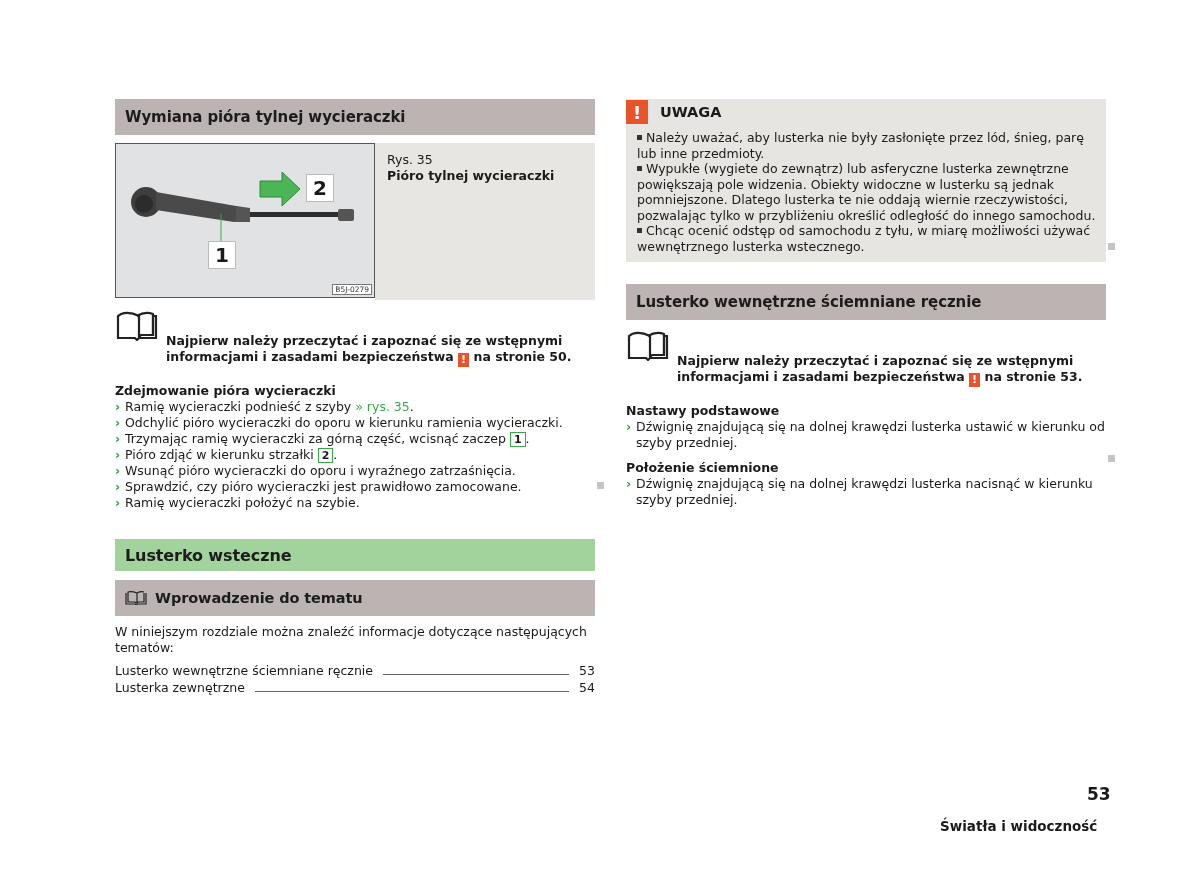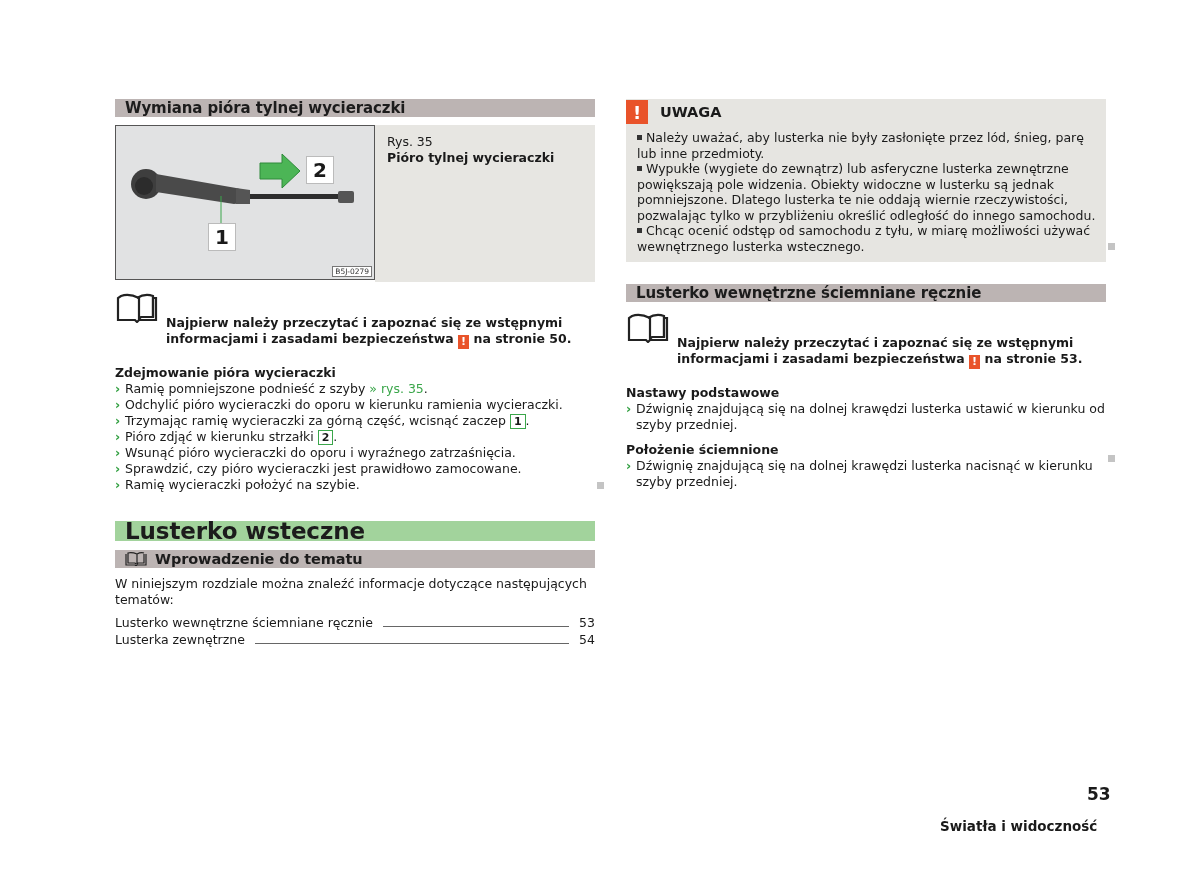--- a/index.html
+++ b/index.html
@@ -5,25 +5,25 @@
   html, body { margin: 0; padding: 0; }
   body {
     width: 1200px; height: 876px; background: #ffffff; position: relative; overflow: hidden;
     font-family: "DejaVu Sans", sans-serif; color: #1a1a1a;
   }
   .col { position: absolute; top: 99px; width: 480px; }
   .col-left { left: 115px; }
   .col-right { left: 626px; }
 
   .hdr {
-    background: #bcb4b3; height: 18px; box-sizing: border-box;
+    background: #bcb4b3; height: 36px; box-sizing: border-box;
     padding: 0 10px; display: flex; align-items: center;
     font-size: 15px; font-weight: bold; color: #1c1c1c; letter-spacing: -0.1px;
   }
-  .hdr-green { background: #a2d39c; height: 20px; font-size: 23px; }
+  .hdr-green { background: #a2d39c; height: 32px; font-size: 16px; }
 
   .figure-wrap { display: flex; margin-top: 8px; height: 157px; }
   .figure-img {
     width: 260px; height: 155px; border: 1px solid #555; background: #e1e2e3; position: relative; box-sizing: border-box;
   }
   .figure-caption {
     flex: 1; background: #e7e6e2; padding: 9px 12px; font-size: 12.5px; line-height: 16px;
   }
   .figure-caption .cap-title { font-weight: bold; }
 
@@ -114,21 +114,21 @@
     </svg>
     <div class="text">
       <span>Najpierw należy przeczytać i zapoznać się ze wstępnymi informacjami i zasadami bezpieczeństwa</span>
       <span class="warn-inline">!</span>
       <span>na stronie 50.</span>
     </div>
   </div>
 
   <div class="subhead">Zdejmowanie pióra wycieraczki</div>
   <ul class="steps">
-    <li><span class="chev">›</span><span>Ramię pomniejszone podnieść z szyby </span><span class="link">» rys. 35</span><span>.</span></li>
+    <li><span class="chev">›</span><span>Ramię wycieraczki podnieść z szyby </span><span class="link">» rys. 35</span><span>.</span></li>
     <li><span class="chev">›</span><span>Odchylić pióro wycieraczki do oporu w kierunku ramienia wycieraczki.</span></li>
     <li><span class="chev">›</span><span>Trzymając ramię wycieraczki za górną część, wcisnąć zaczep </span><span class="boxnum">1</span><span>.</span></li>
     <li><span class="chev">›</span><span>Pióro zdjąć w kierunku strzałki </span><span class="boxnum">2</span><span>.</span></li>
   </ul>
 
   <ul class="steps">
     <li><span class="chev">›</span><span>Wsunąć pióro wycieraczki do oporu i wyraźnego zatrzaśnięcia.</span></li>
     <li><span class="chev">›</span><span>Sprawdzić, czy pióro wycieraczki jest prawidłowo zamocowane.</span></li>
     <li><span class="chev">›</span><span>Ramię wycieraczki położyć na szybie.</span></li>
   </ul>

